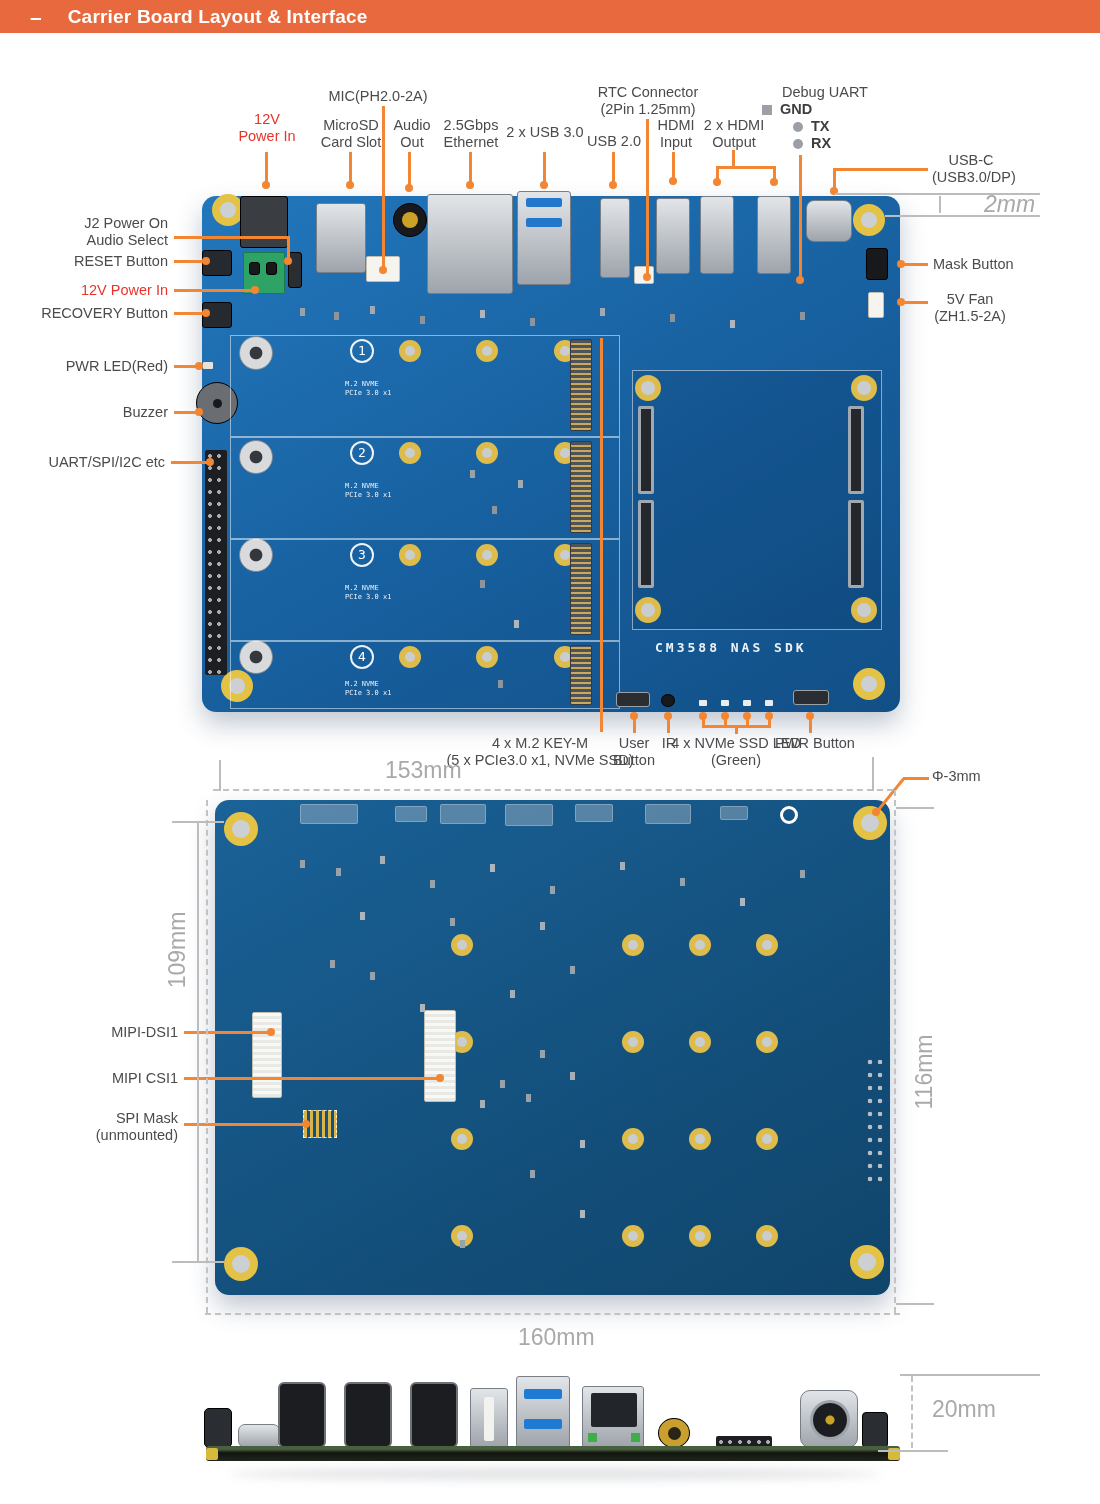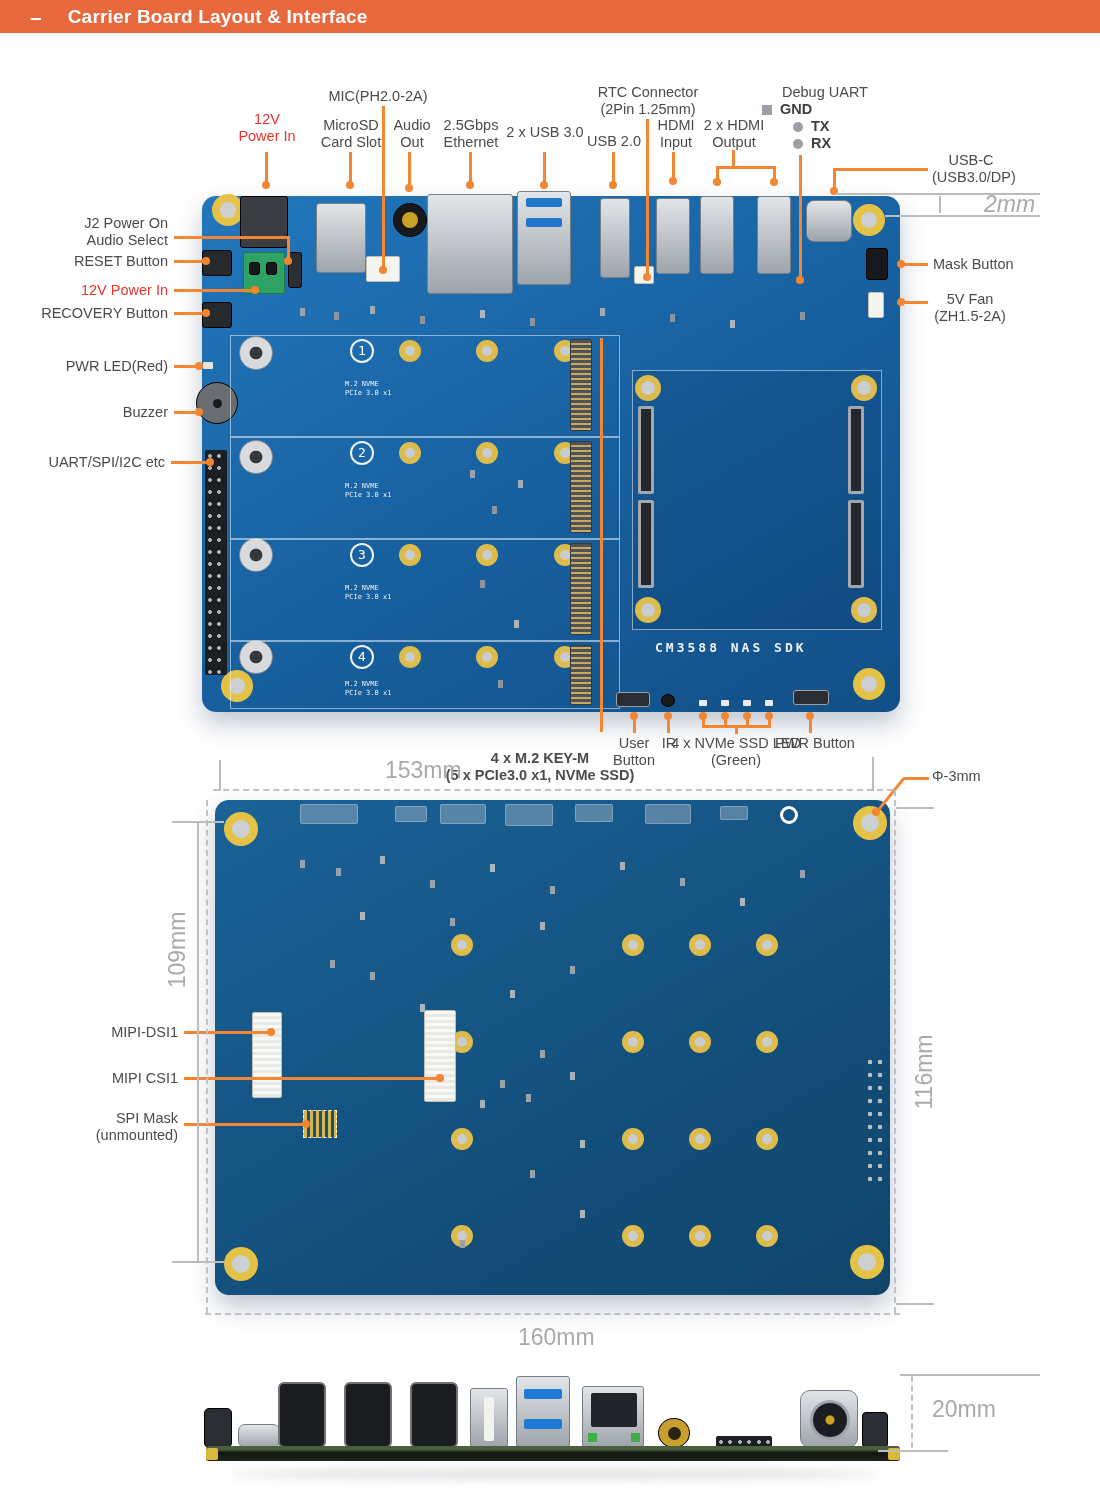--- a/index.html
+++ b/index.html
@@ -305,21 +305,21 @@
     <div class="lbl" style="left:933px;top:256px;">Mask Button</div>
 
     <div class="dot" style="left:901px;top:302px;"></div>
     <div class="clh" style="left:903px;top:301px;width:25px;"></div>
     <div class="lbl" style="left:930px;top:291px;width:80px;text-align:center;">
       <div>5V Fan</div>
         <div>(ZH1.5-2A)</div>
       </div>
 
     <div class="clv" style="left:600px;top:338px;height:394px;"></div>
-    <div class="lbl lblc" style="left:540px;top:750px;font-weight:bold;">
+    <div class="lbl lblc" style="left:540px;top:735px;">
       <div>4 x M.2 KEY-M</div>
         <div>(5 x PCIe3.0 x1, NVMe SSD)</div>
       </div>
 
     <div class="dot" style="left:634px;top:716px;"></div>
     <div class="clv" style="left:633px;top:719px;height:14px;"></div>
     <div class="lbl lblc" style="left:634px;top:735px;">
       <div>User</div>
         <div>Button</div>
       </div>

